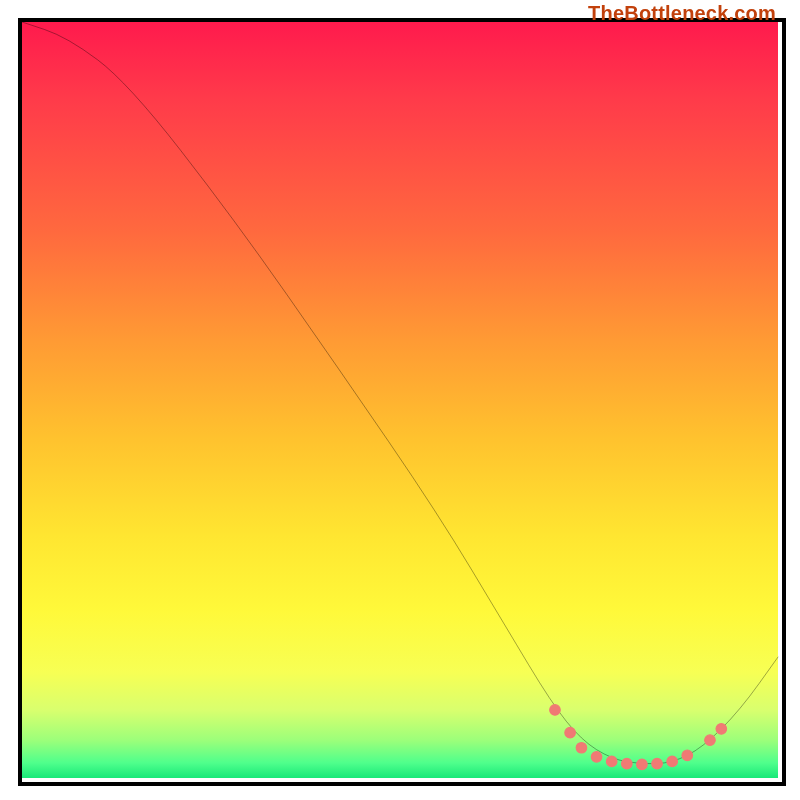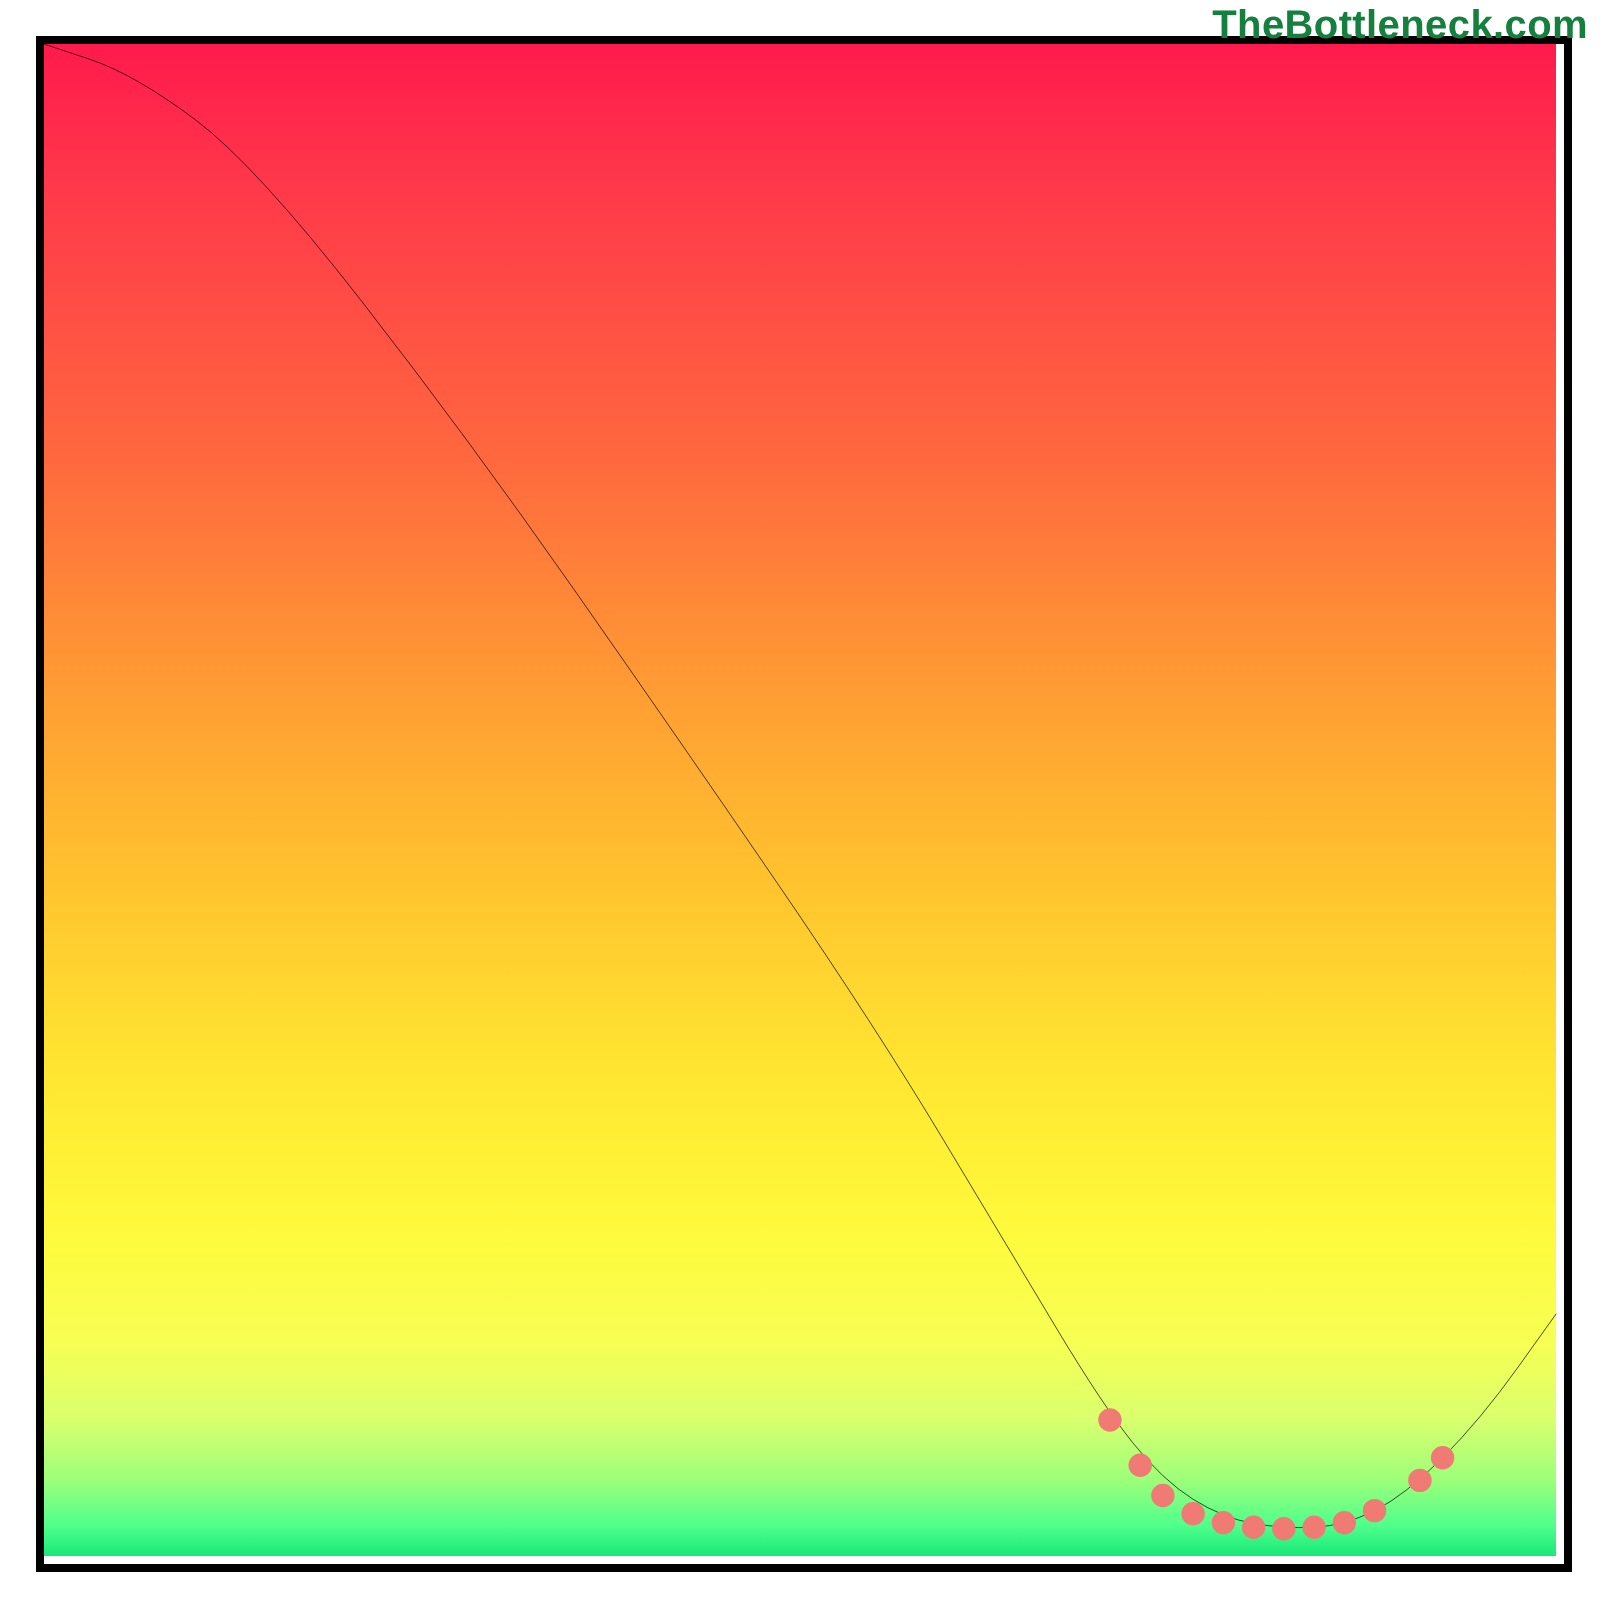--- a/index.html
+++ b/index.html
@@ -48,24 +48,24 @@
     width: 760px;
     height: 760px;
     border: 4px solid #000;
     box-sizing: content-box;
     pointer-events: none;
   }
   
   .watermark {
     position: absolute;
     top: 2px;
-    right: 6px;
+    right: 24px;
     font-size: 20px;
     font-weight: 600;
-    color: #15803d;
+    color: #c2410c;
     letter-spacing: 0.2px;
   }
   svg.curve {
     position: absolute;
     left: 22px;
     top: 22px;
     width: 756px;
     height: 756px;
     overflow: visible;
   }

